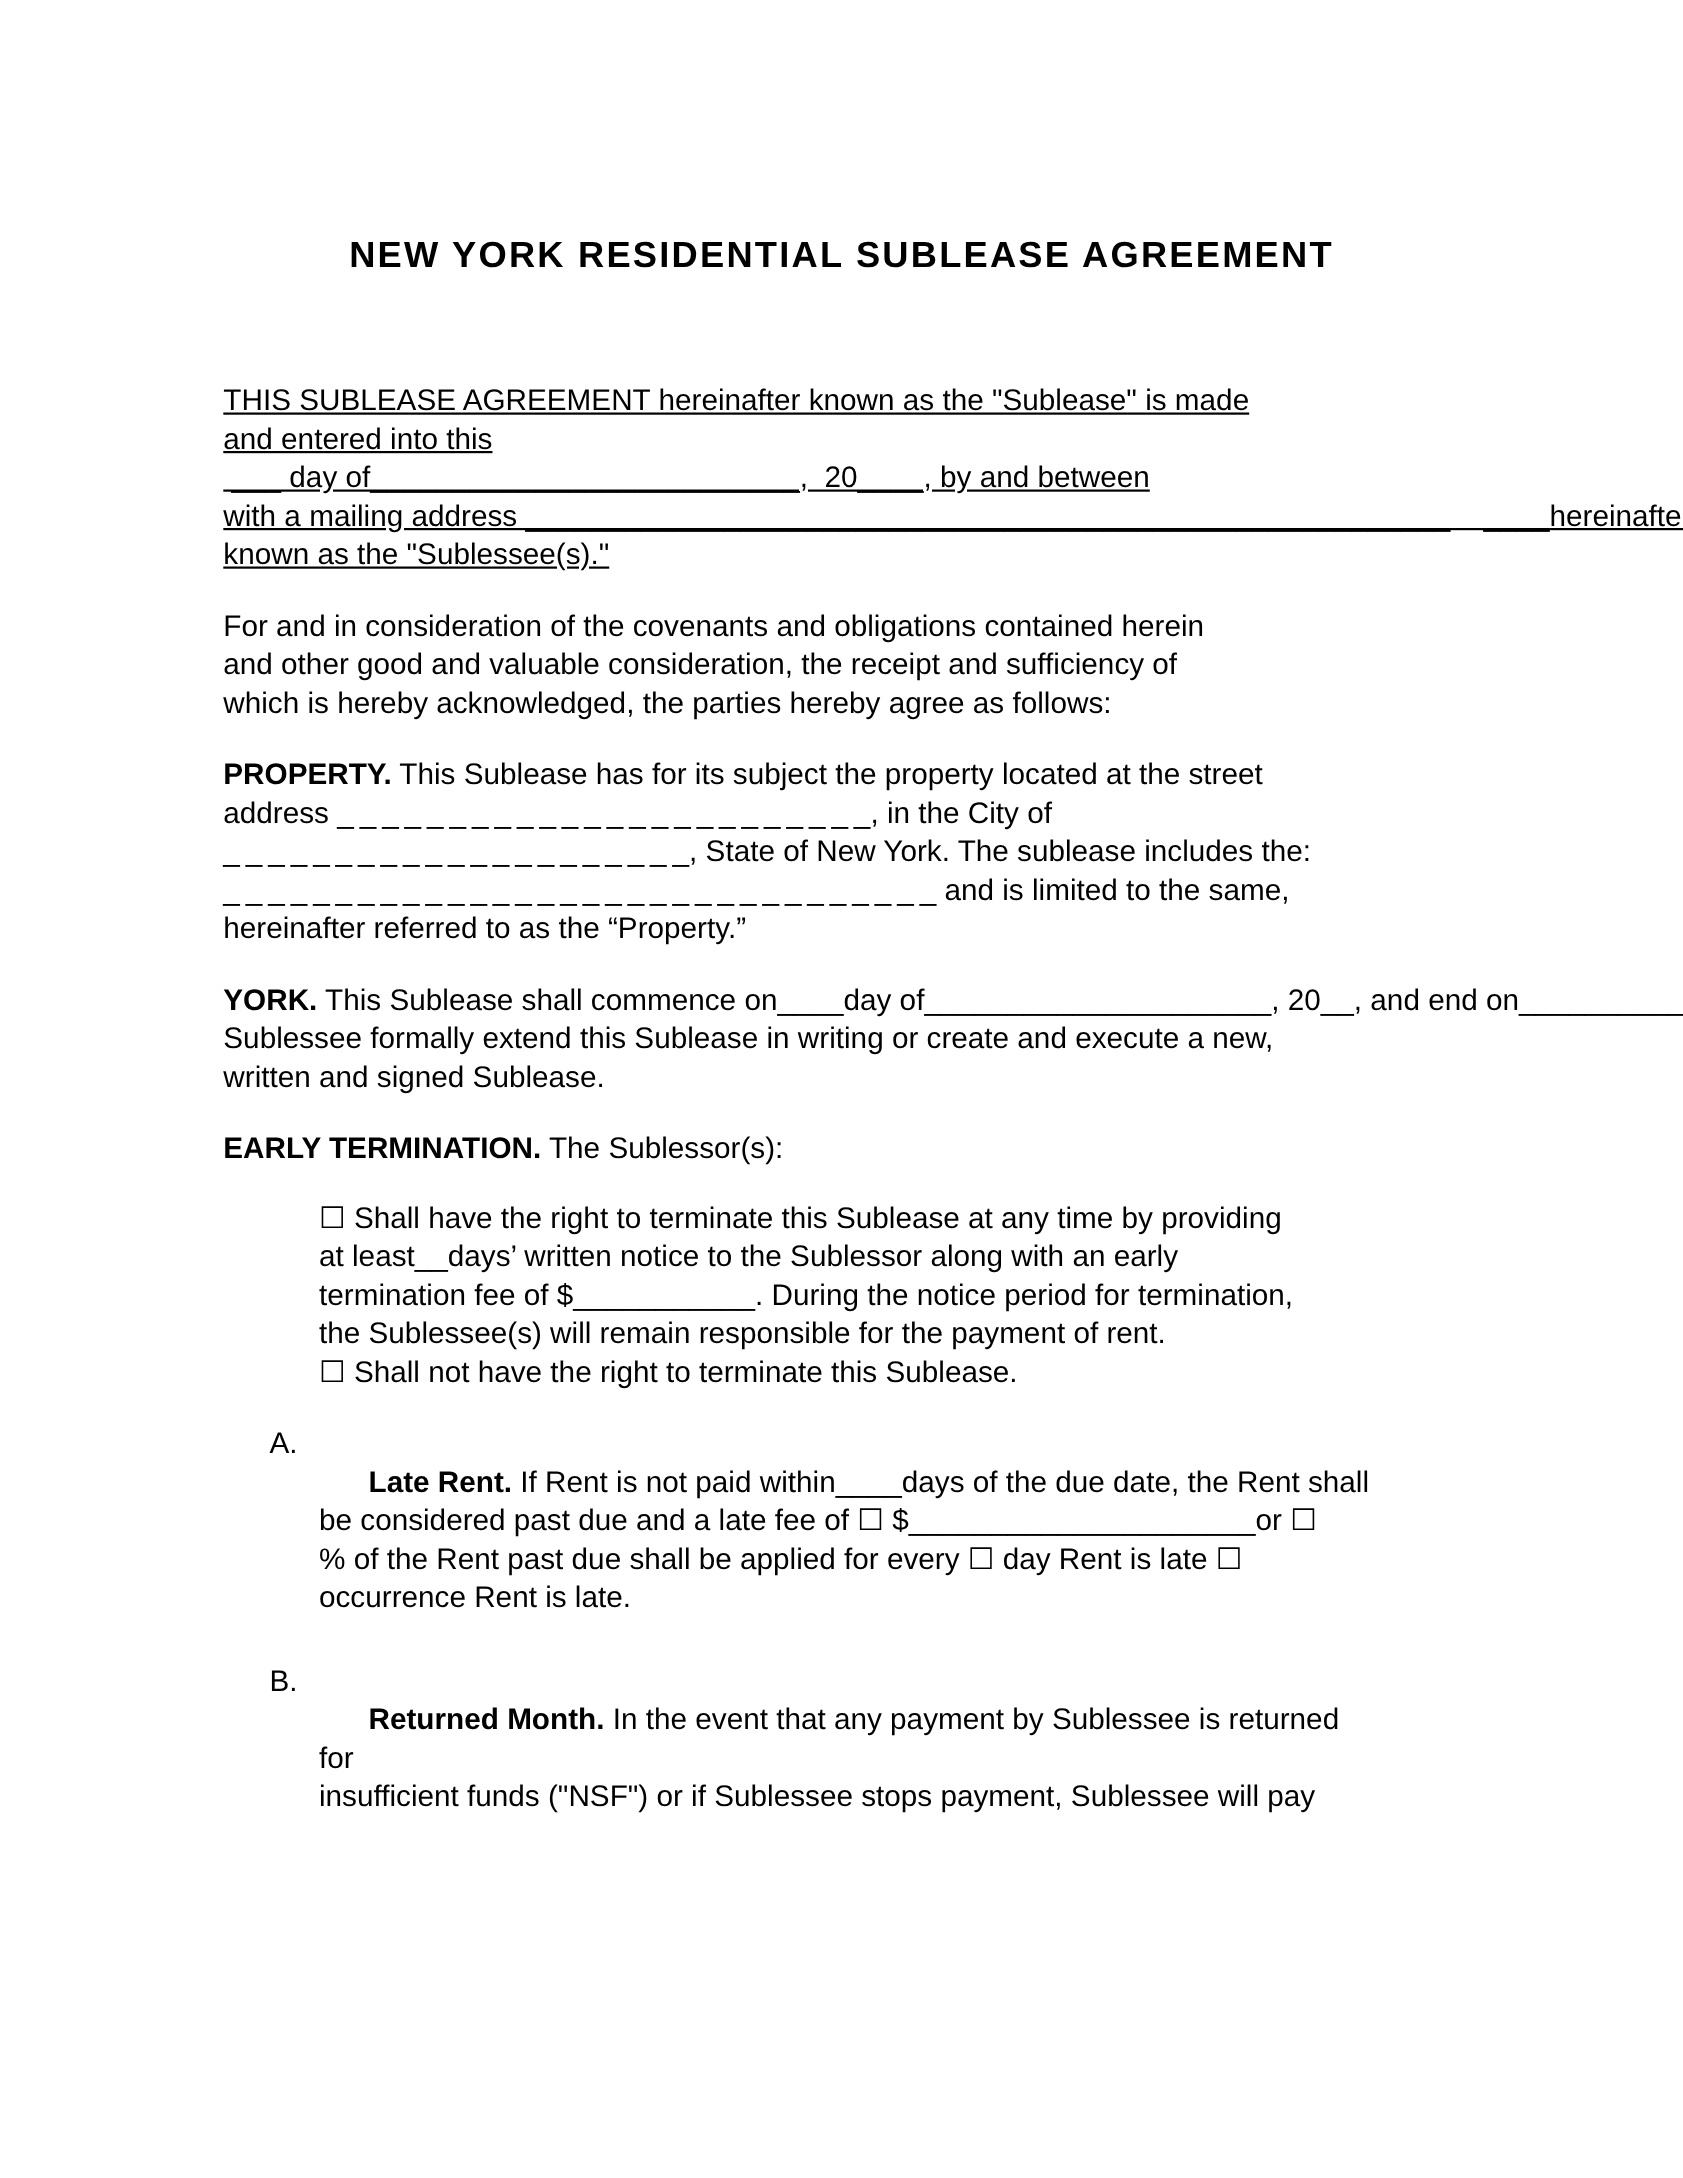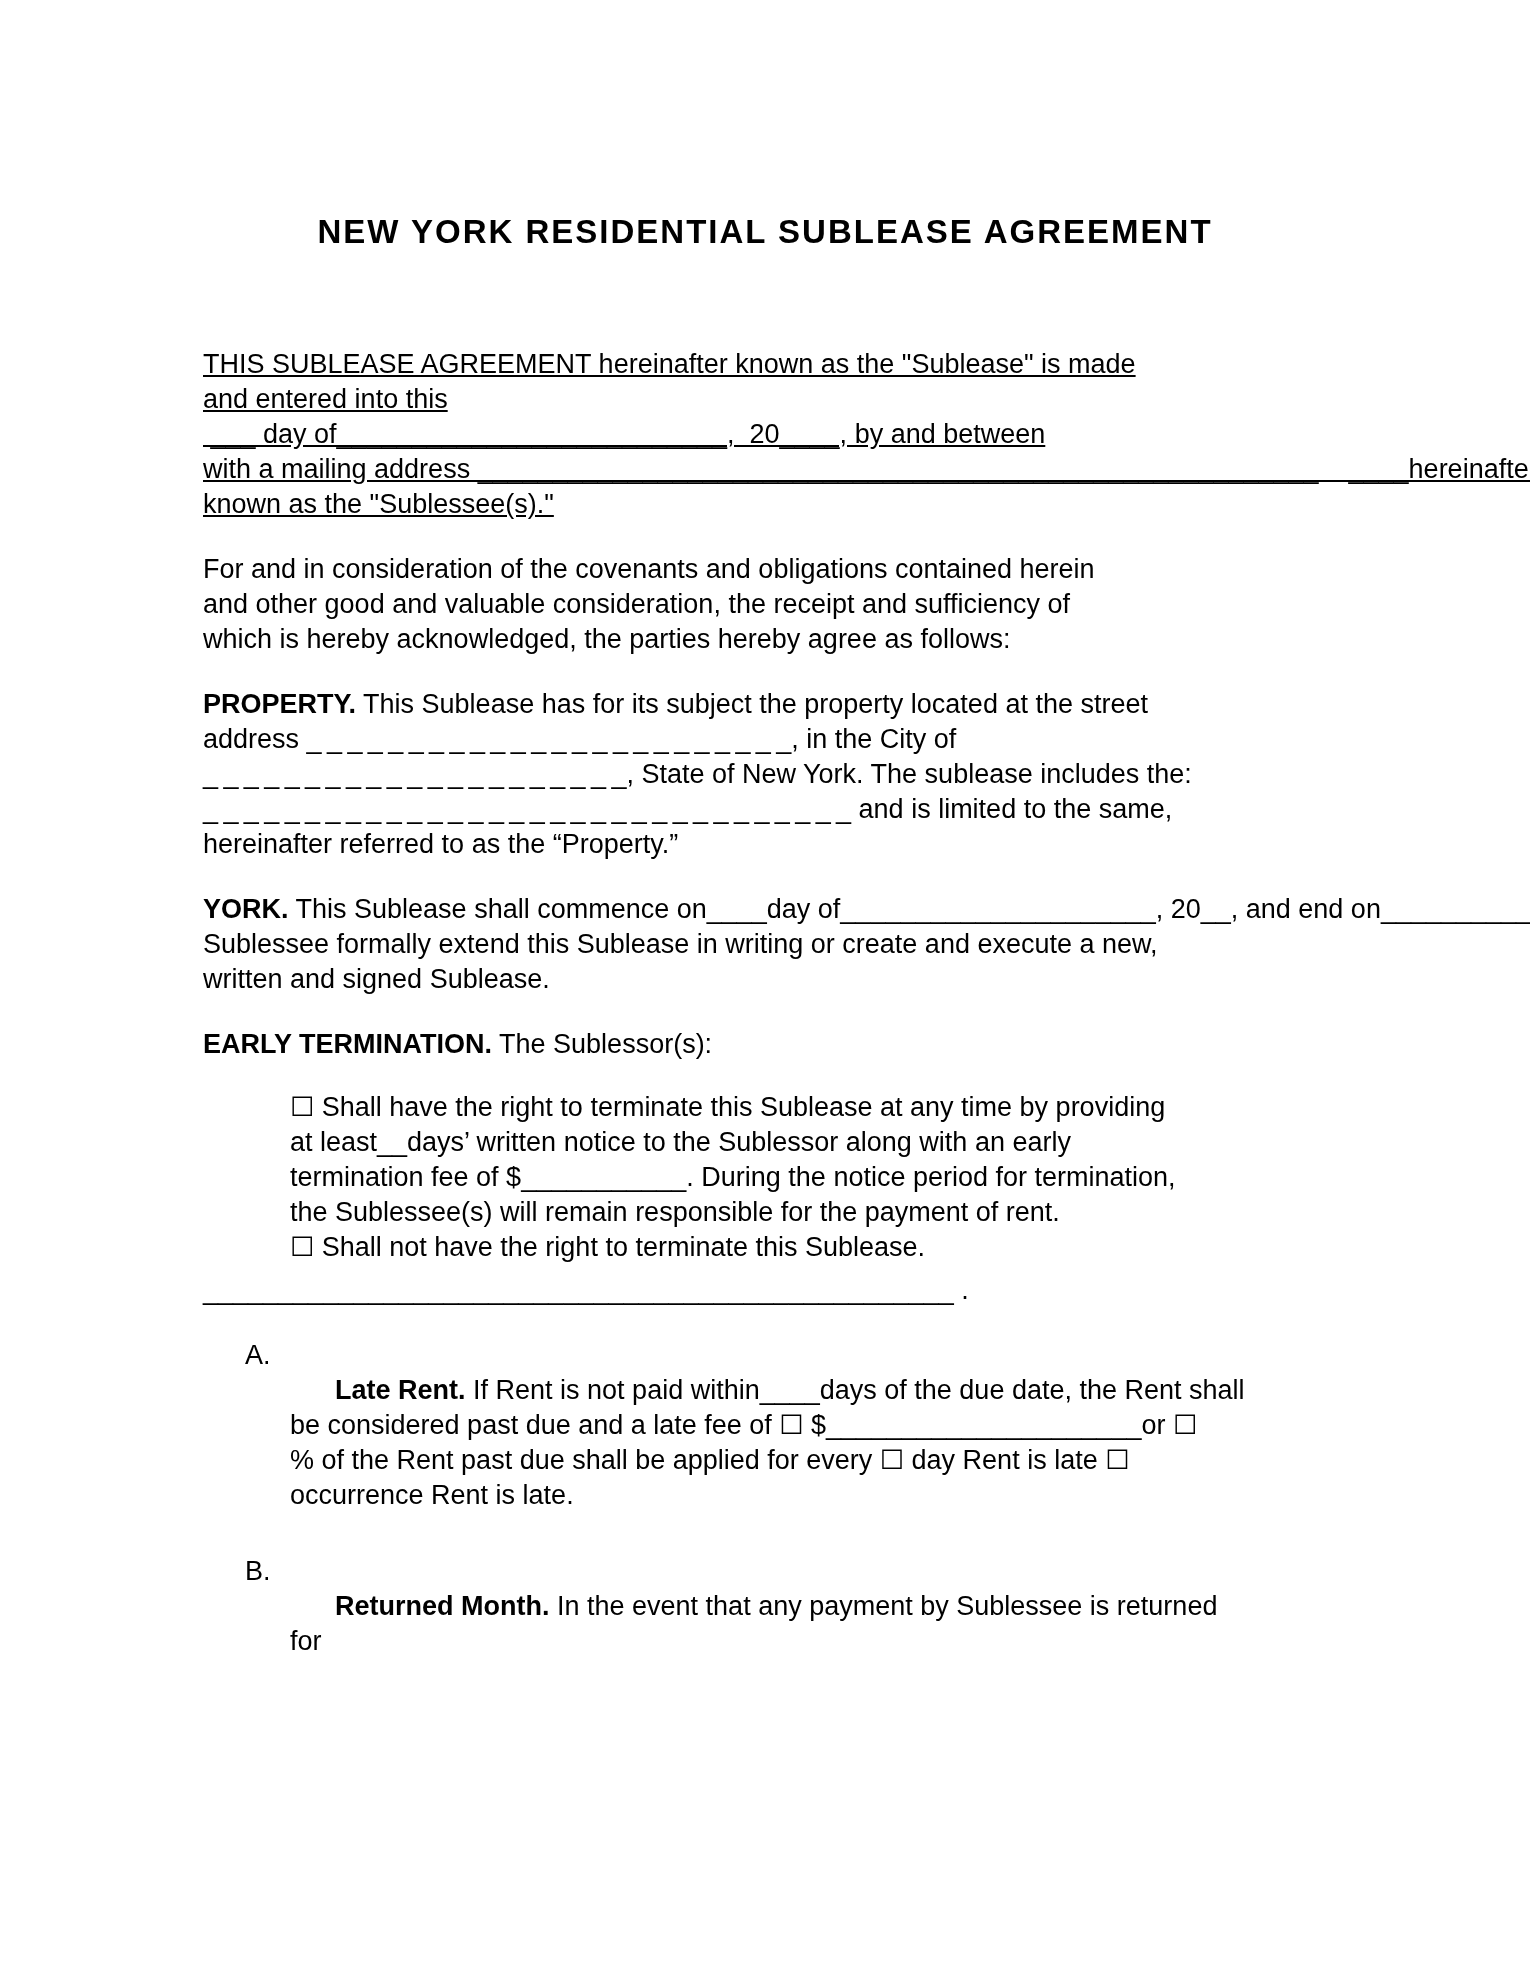--- a/index.html
+++ b/index.html
@@ -83,21 +83,20 @@
 
     <p class="block"><b>EARLY TERMINATION.</b><span> The Sublessor(s):</span></p>
 
     <p class="block options"><span>☐ Shall have the right to terminate this Sublease at any time by providing
 at least__days’ written notice to the Sublessor along with an early
 termination fee of $___________. During the notice period for termination,
 the Sublessee(s) will remain responsible for the payment of rent.
 ☐ Shall not have the right to terminate this Sublease.</span></p>
 
 
-    <p class="block manner"><span>__________________________________________________ .</span></p>
 
     <div class="li li-a">
       <span class="marker">A.</span><b>Late Rent.</b><span> If Rent is not paid within____days of the due date, the Rent shall
 be considered past due and a late fee of ☐ $_____________________or ☐
 % of the Rent past due shall be applied for every ☐ day Rent is late ☐
 occurrence Rent is late.</span>
     </div>
 
     <div class="li li-b">
       <span class="marker">B.</span><b>Returned Month.</b><span> In the event that any payment by Sublessee is returned

